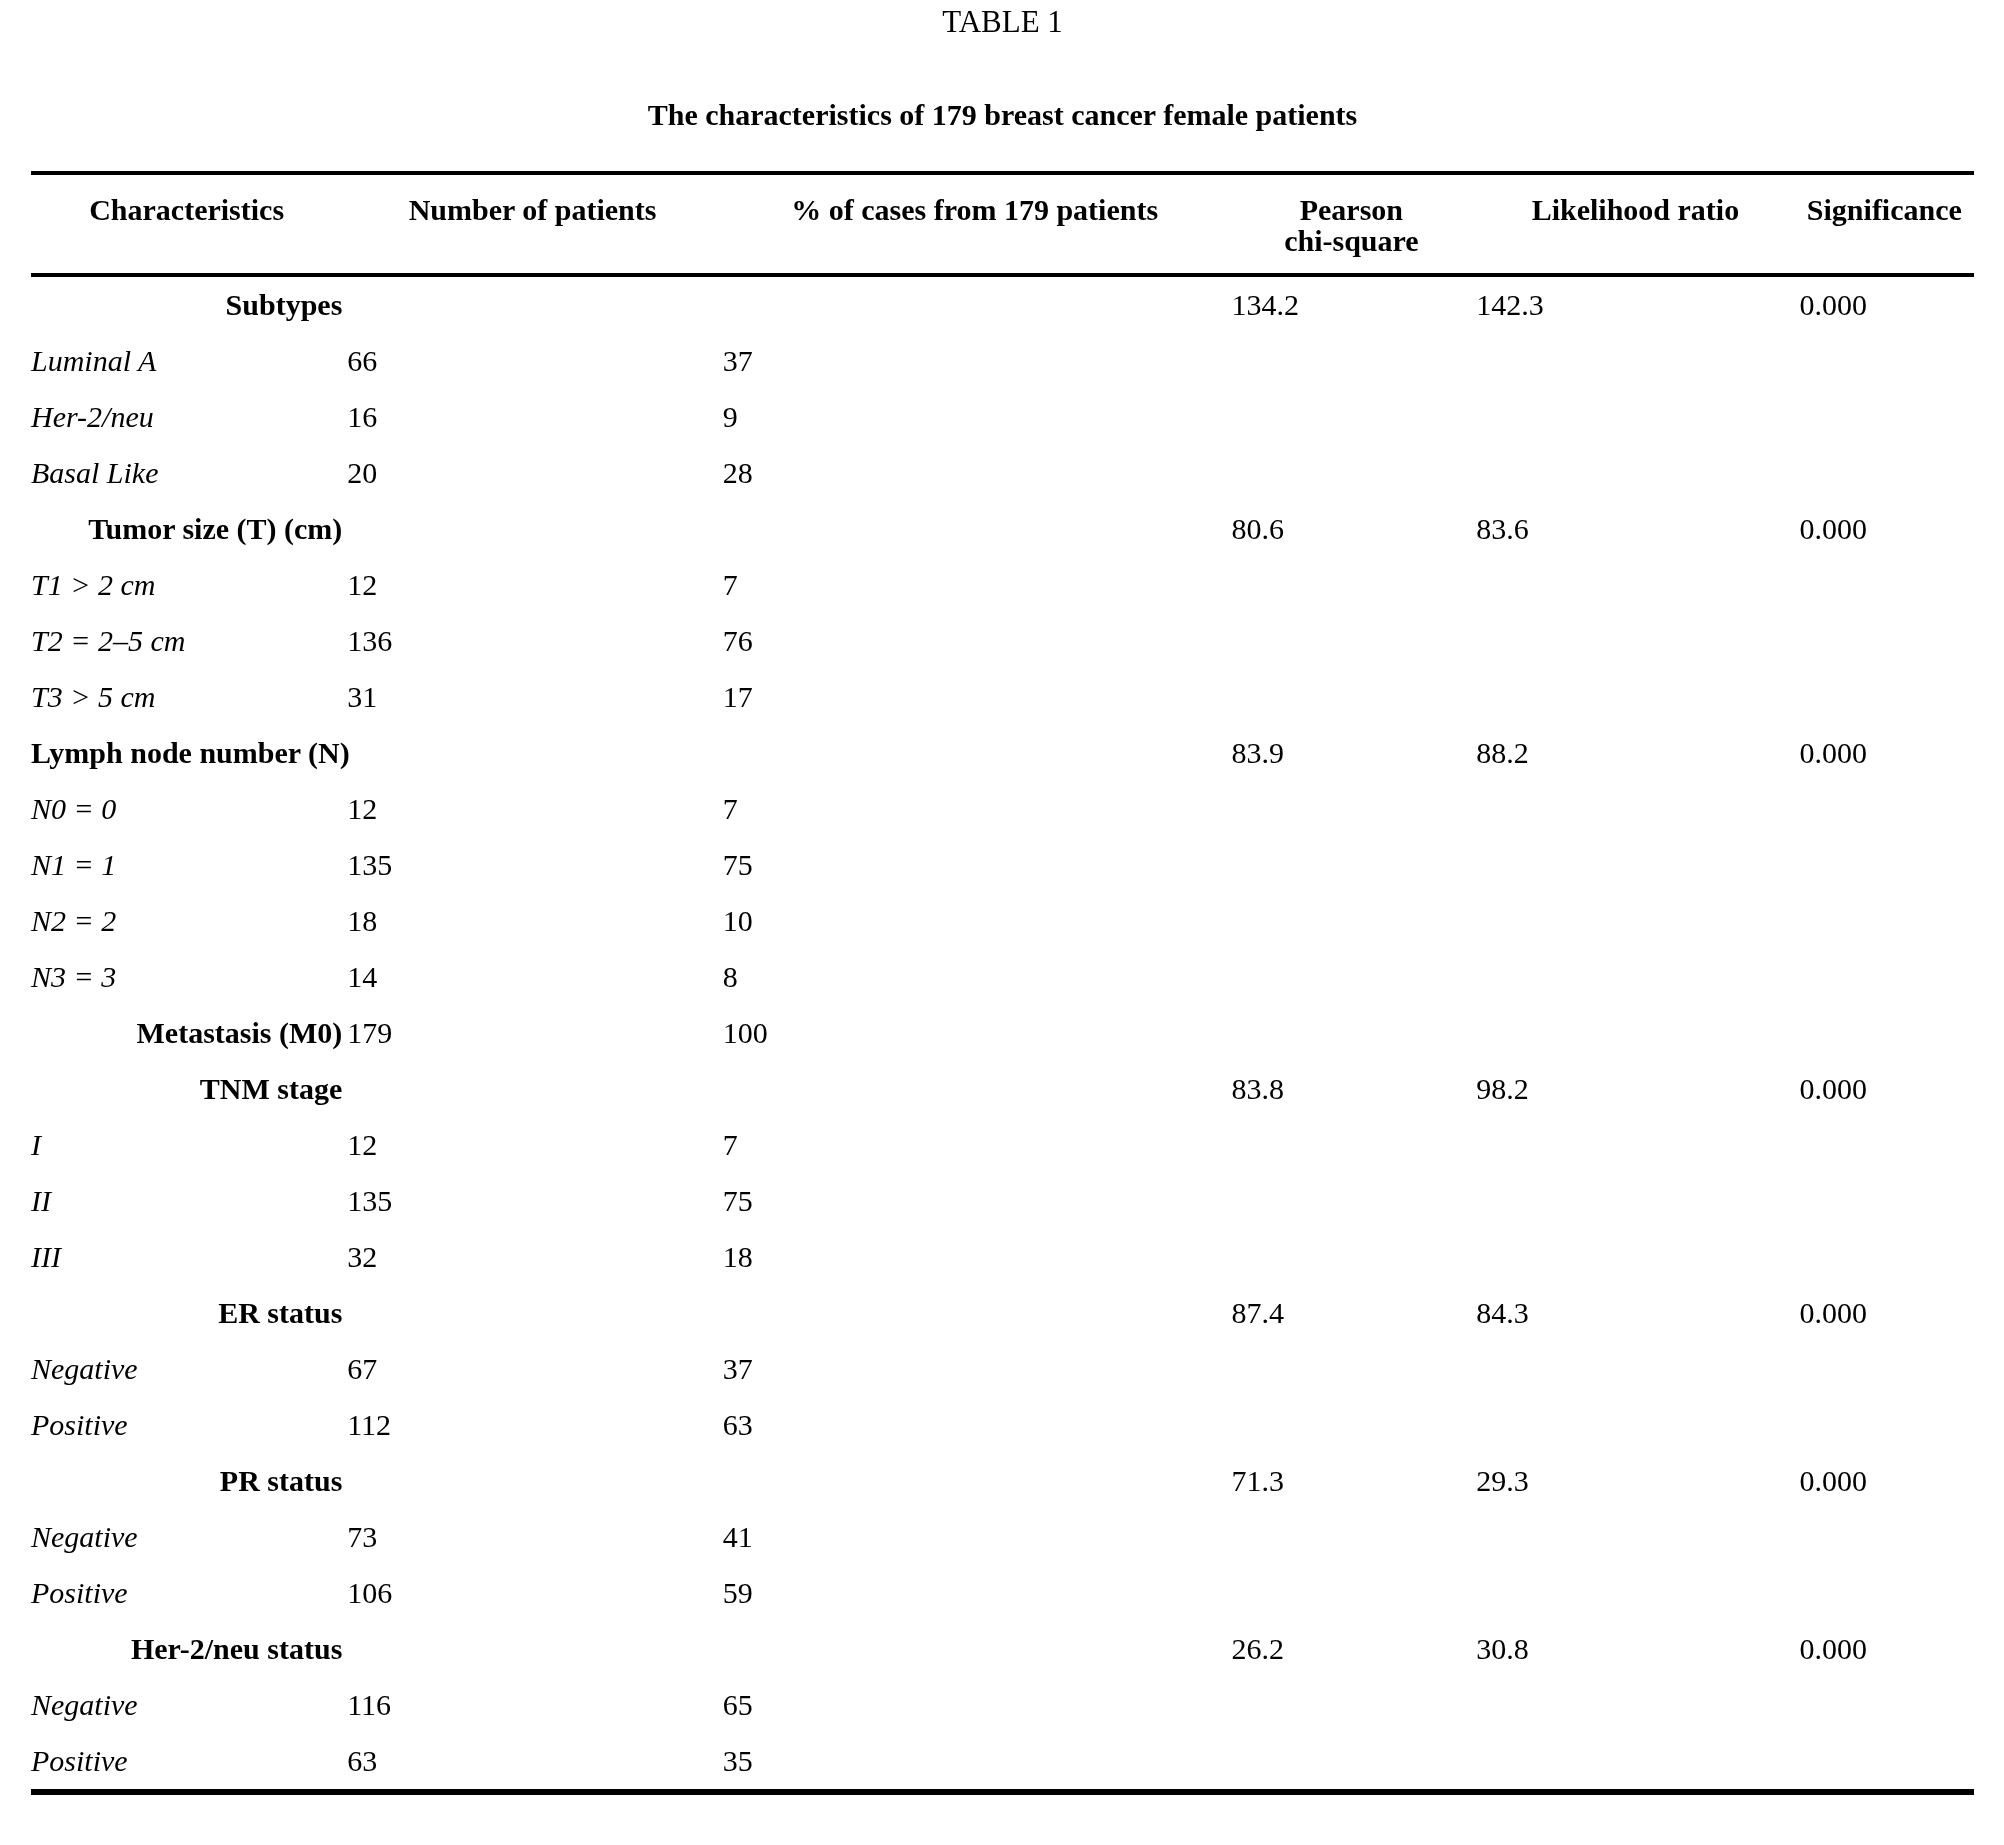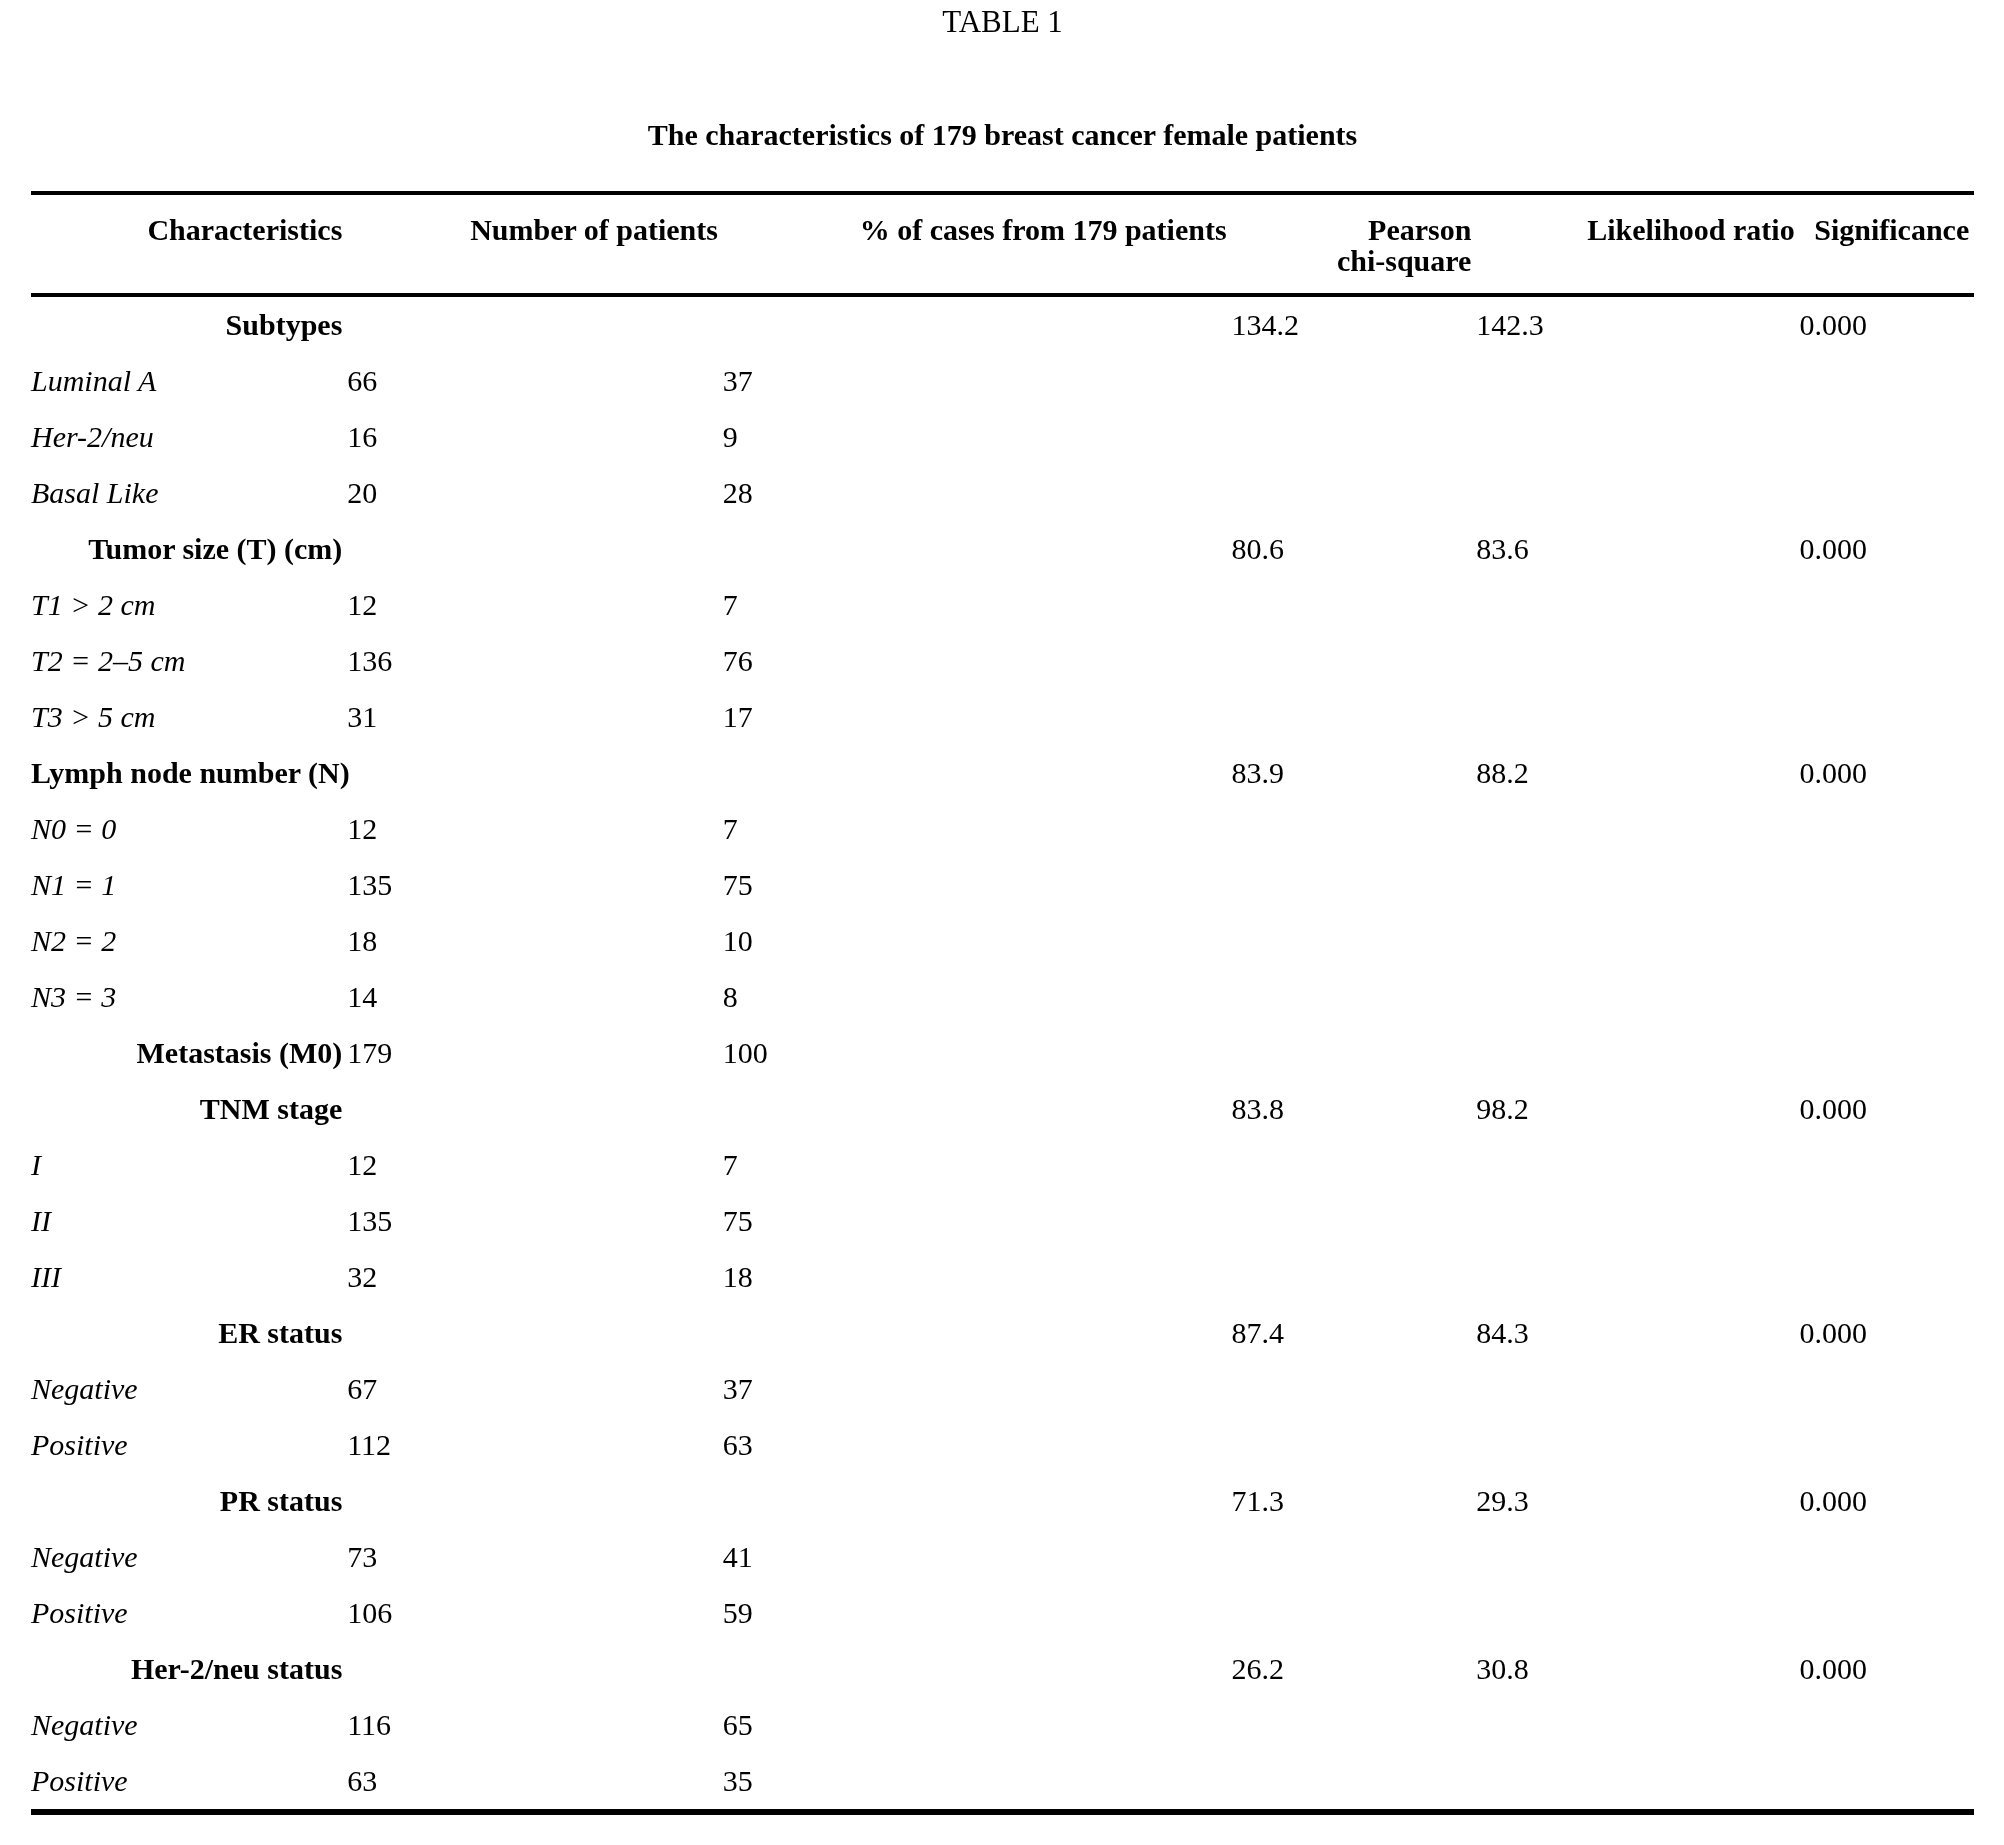--- a/index.html
+++ b/index.html
@@ -20,39 +20,39 @@
     width: 100%;
   }
   .table-title {
     margin: 4.8px 0 0 0;
     text-align: center;
     font-size: 31px;
     line-height: 33px;
     font-weight: normal;
   }
   .table-subtitle {
-    margin: 80px 0 0 0;
+    margin: 60px 0 0 0;
     text-align: center;
     font-size: 30px;
     line-height: 33px;
     font-weight: bold;
   }
   table.char-table {
     margin-top: 40px;
     width: 100%;
     border-collapse: collapse;
     table-layout: fixed;
     border-top: 4.8px solid #000;
     border-bottom: 6.2px solid #000;
   }
   table.char-table thead tr {
     border-bottom: 4.8px solid #000;
   }
   table.char-table th {
-    text-align: right;
+    text-align: center;
     vertical-align: top;
     font-weight: bold;
     font-size: 30px;
     line-height: 31px;
     padding: 19px 4.8px 17px 0;
     white-space: pre-line;
   }
   table.char-table td {
     font-size: 30px;
     height: 56px;

